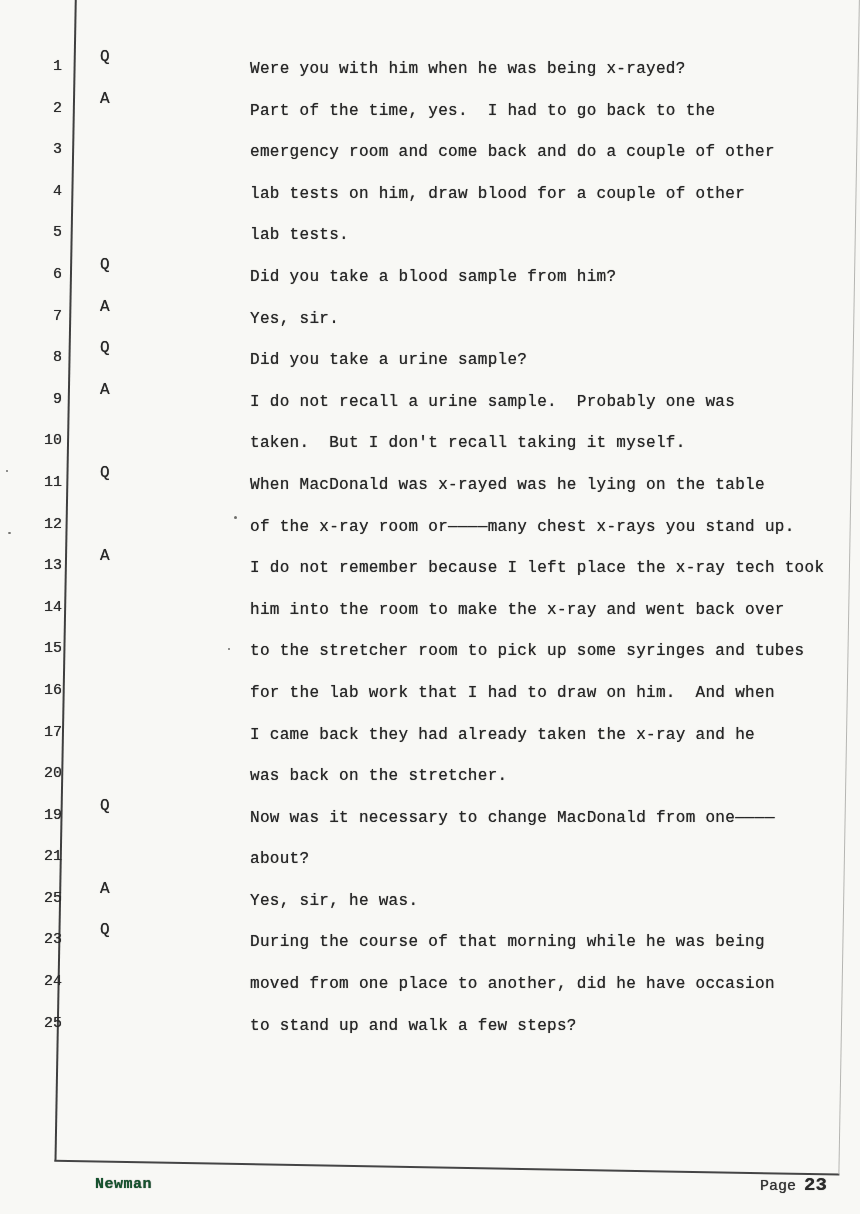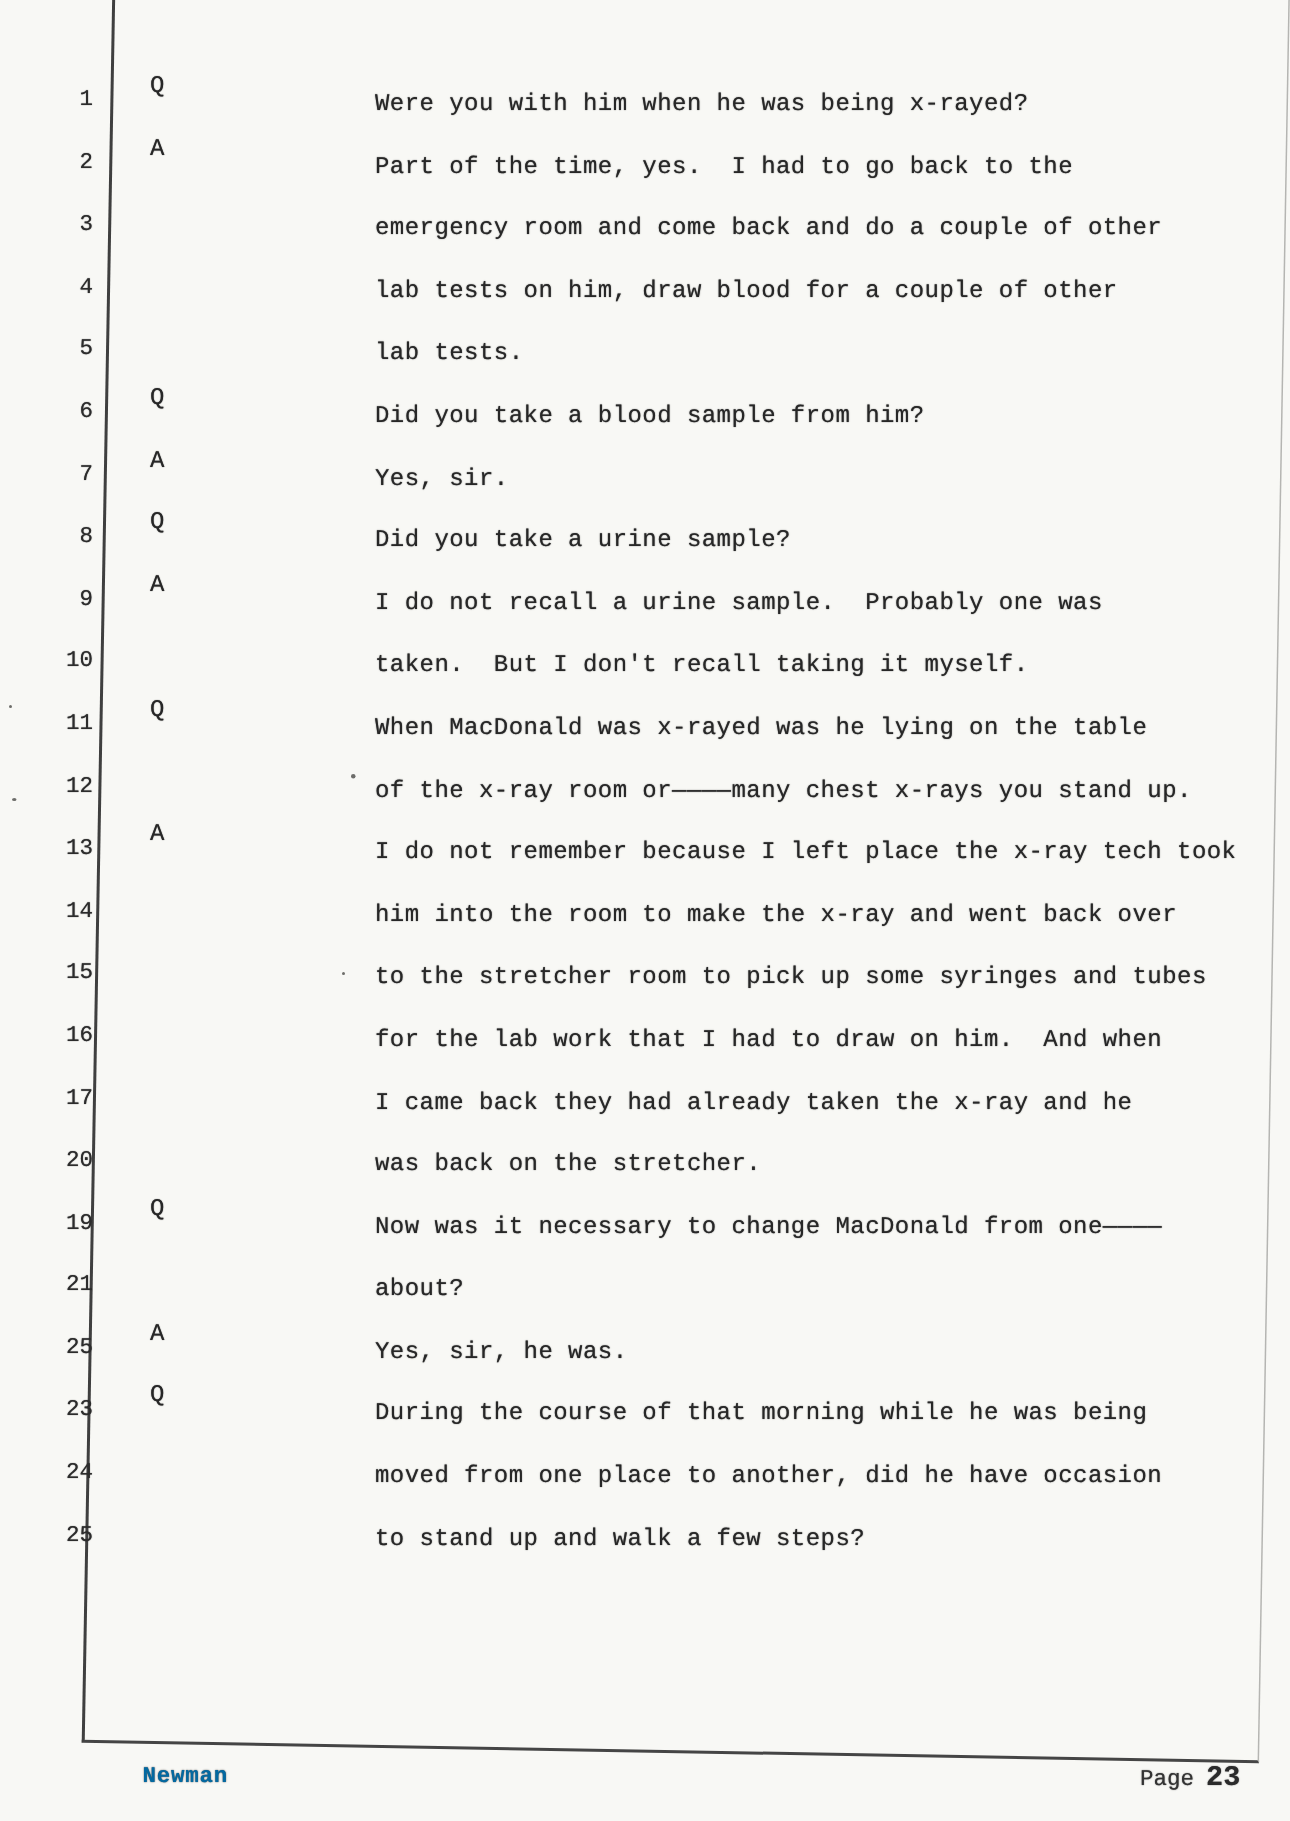--- a/index.html
+++ b/index.html
@@ -45,21 +45,21 @@
     text-shadow: 0 0 0.7px rgba(30,30,30,0.8);
   }
   .txt {
     position: absolute; left: 250px; top: 14px;
     font-size: 16px; letter-spacing: 0.3px;
     white-space: pre; color: #272727;
     text-shadow: 0 0 0.8px rgba(25,25,25,0.75);
   }
   .footer-left {
     position: absolute; left: 95px; top: 1176px;
-    font-size: 15px; font-weight: 700; color: #0369a1;
+    font-size: 15px; font-weight: 700; color: #14532d;
     text-shadow: 0 0 1px rgba(40,40,40,0.9);
     letter-spacing: 0.5px;
   }
   .footer-right {
     position: absolute; left: 760px; top: 1174px;
     font-size: 15px; color: #333;
     text-shadow: 0 0 0.8px rgba(30,30,30,0.8);
     white-space: nowrap;
   }
   .footer-right .pageno {

